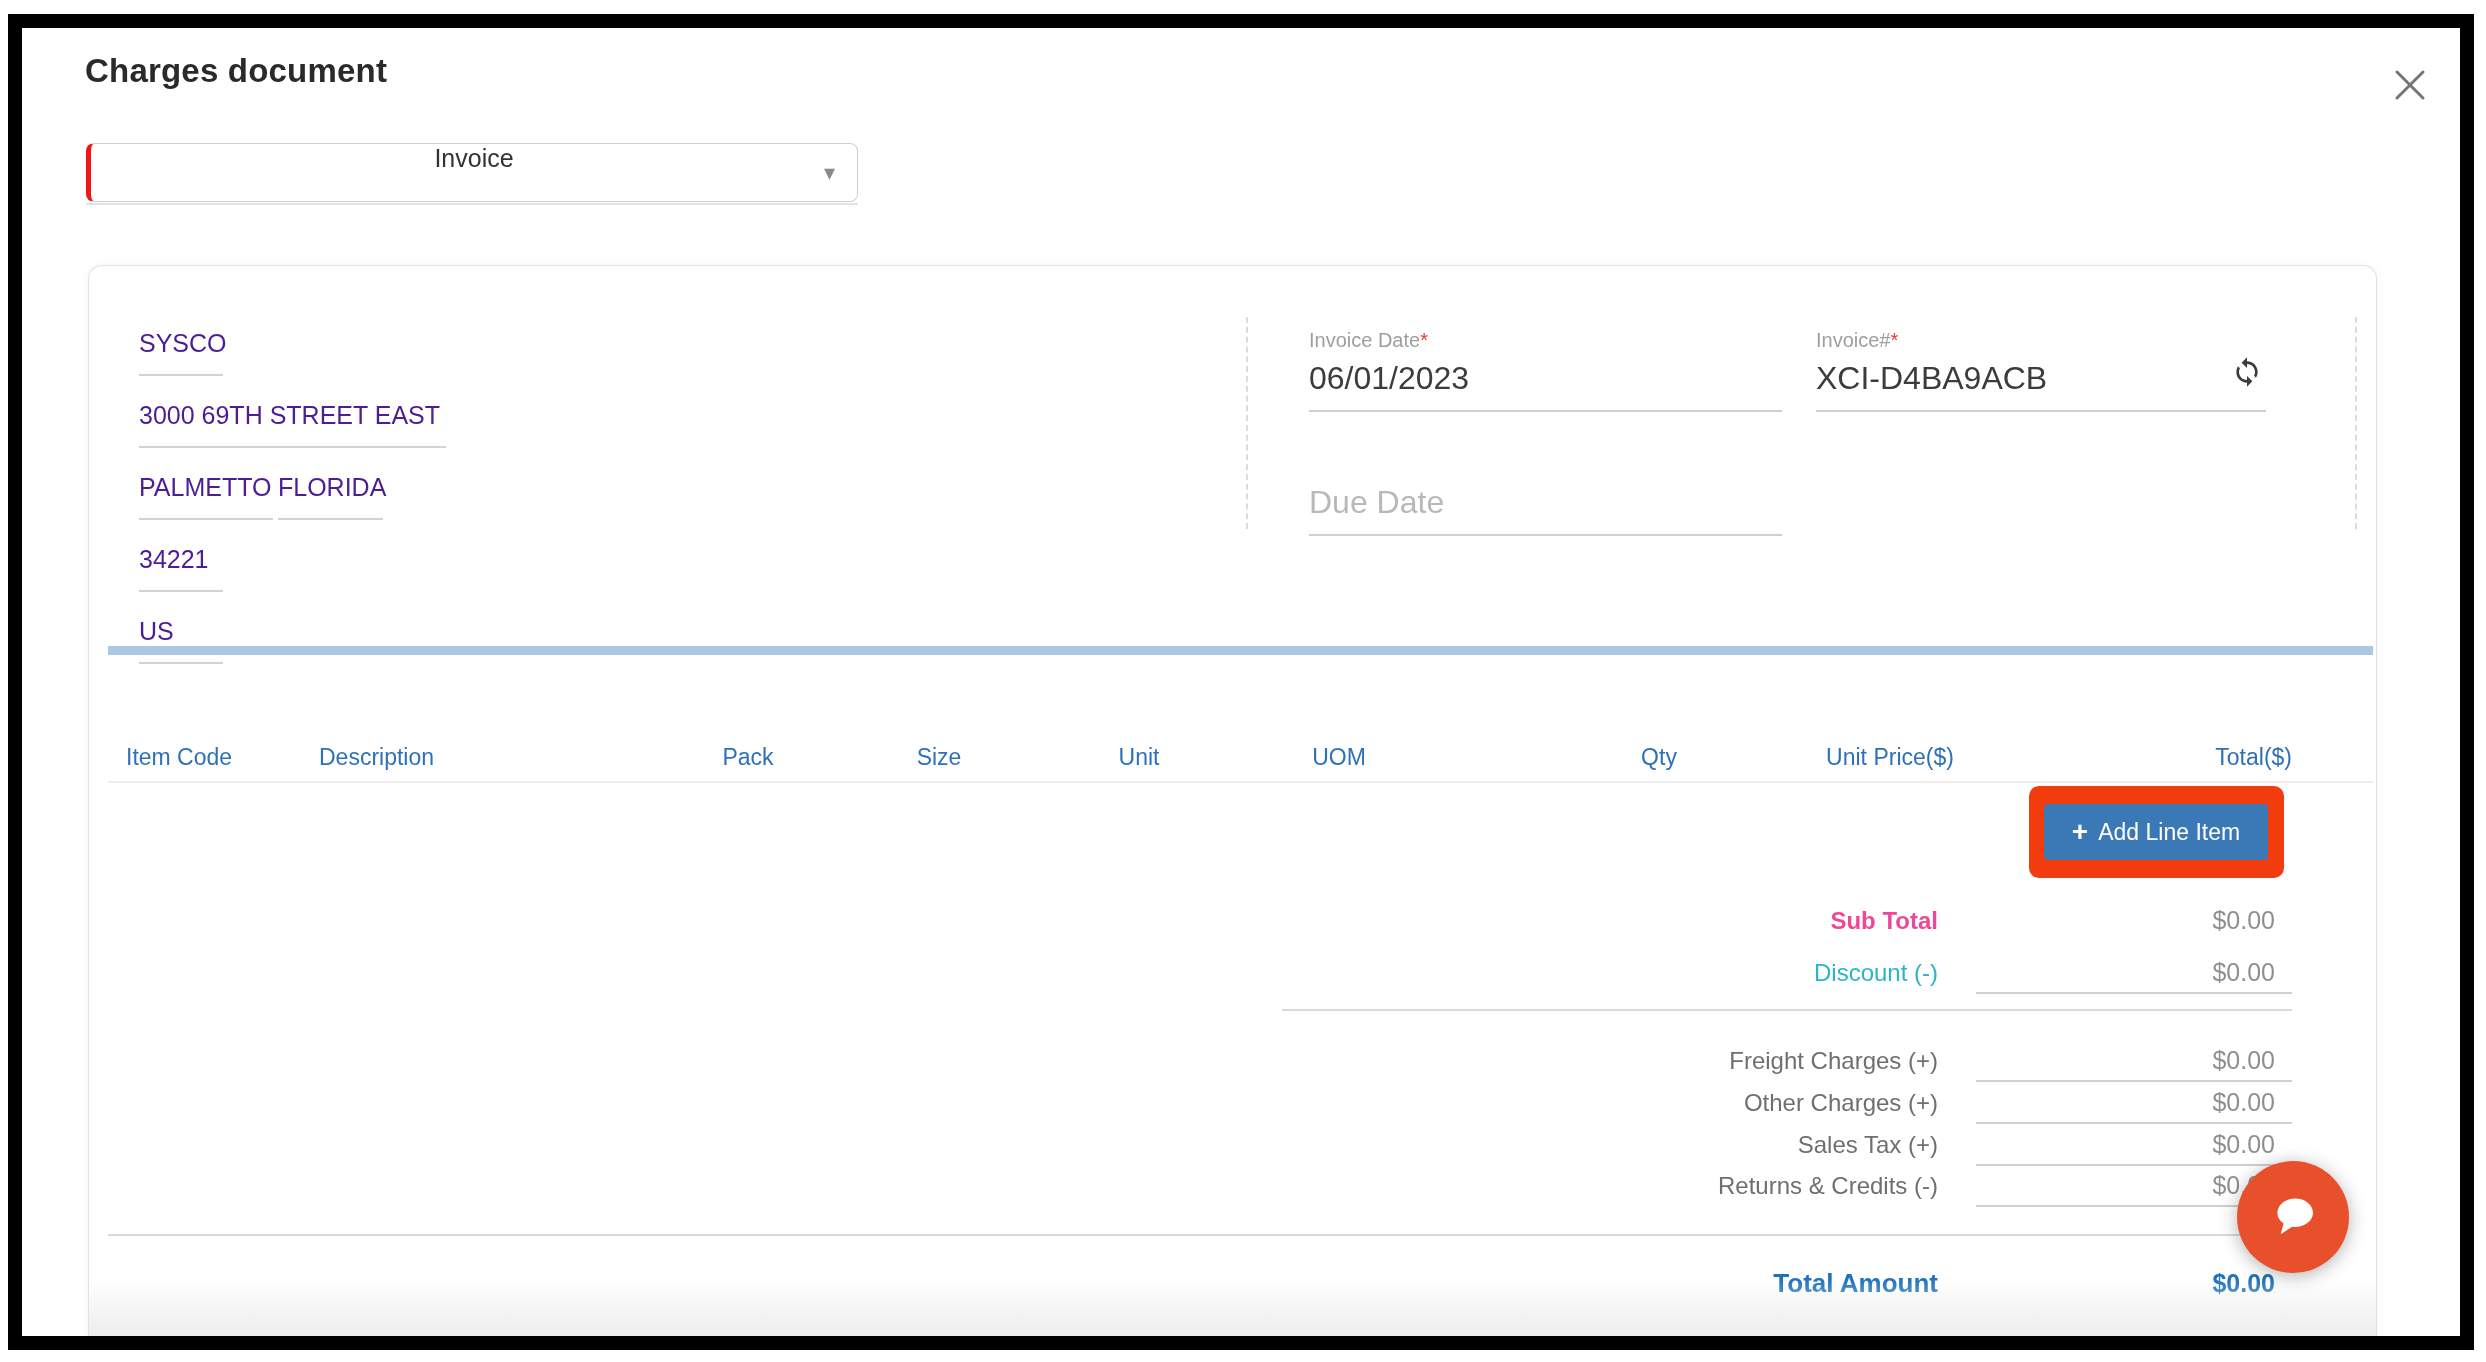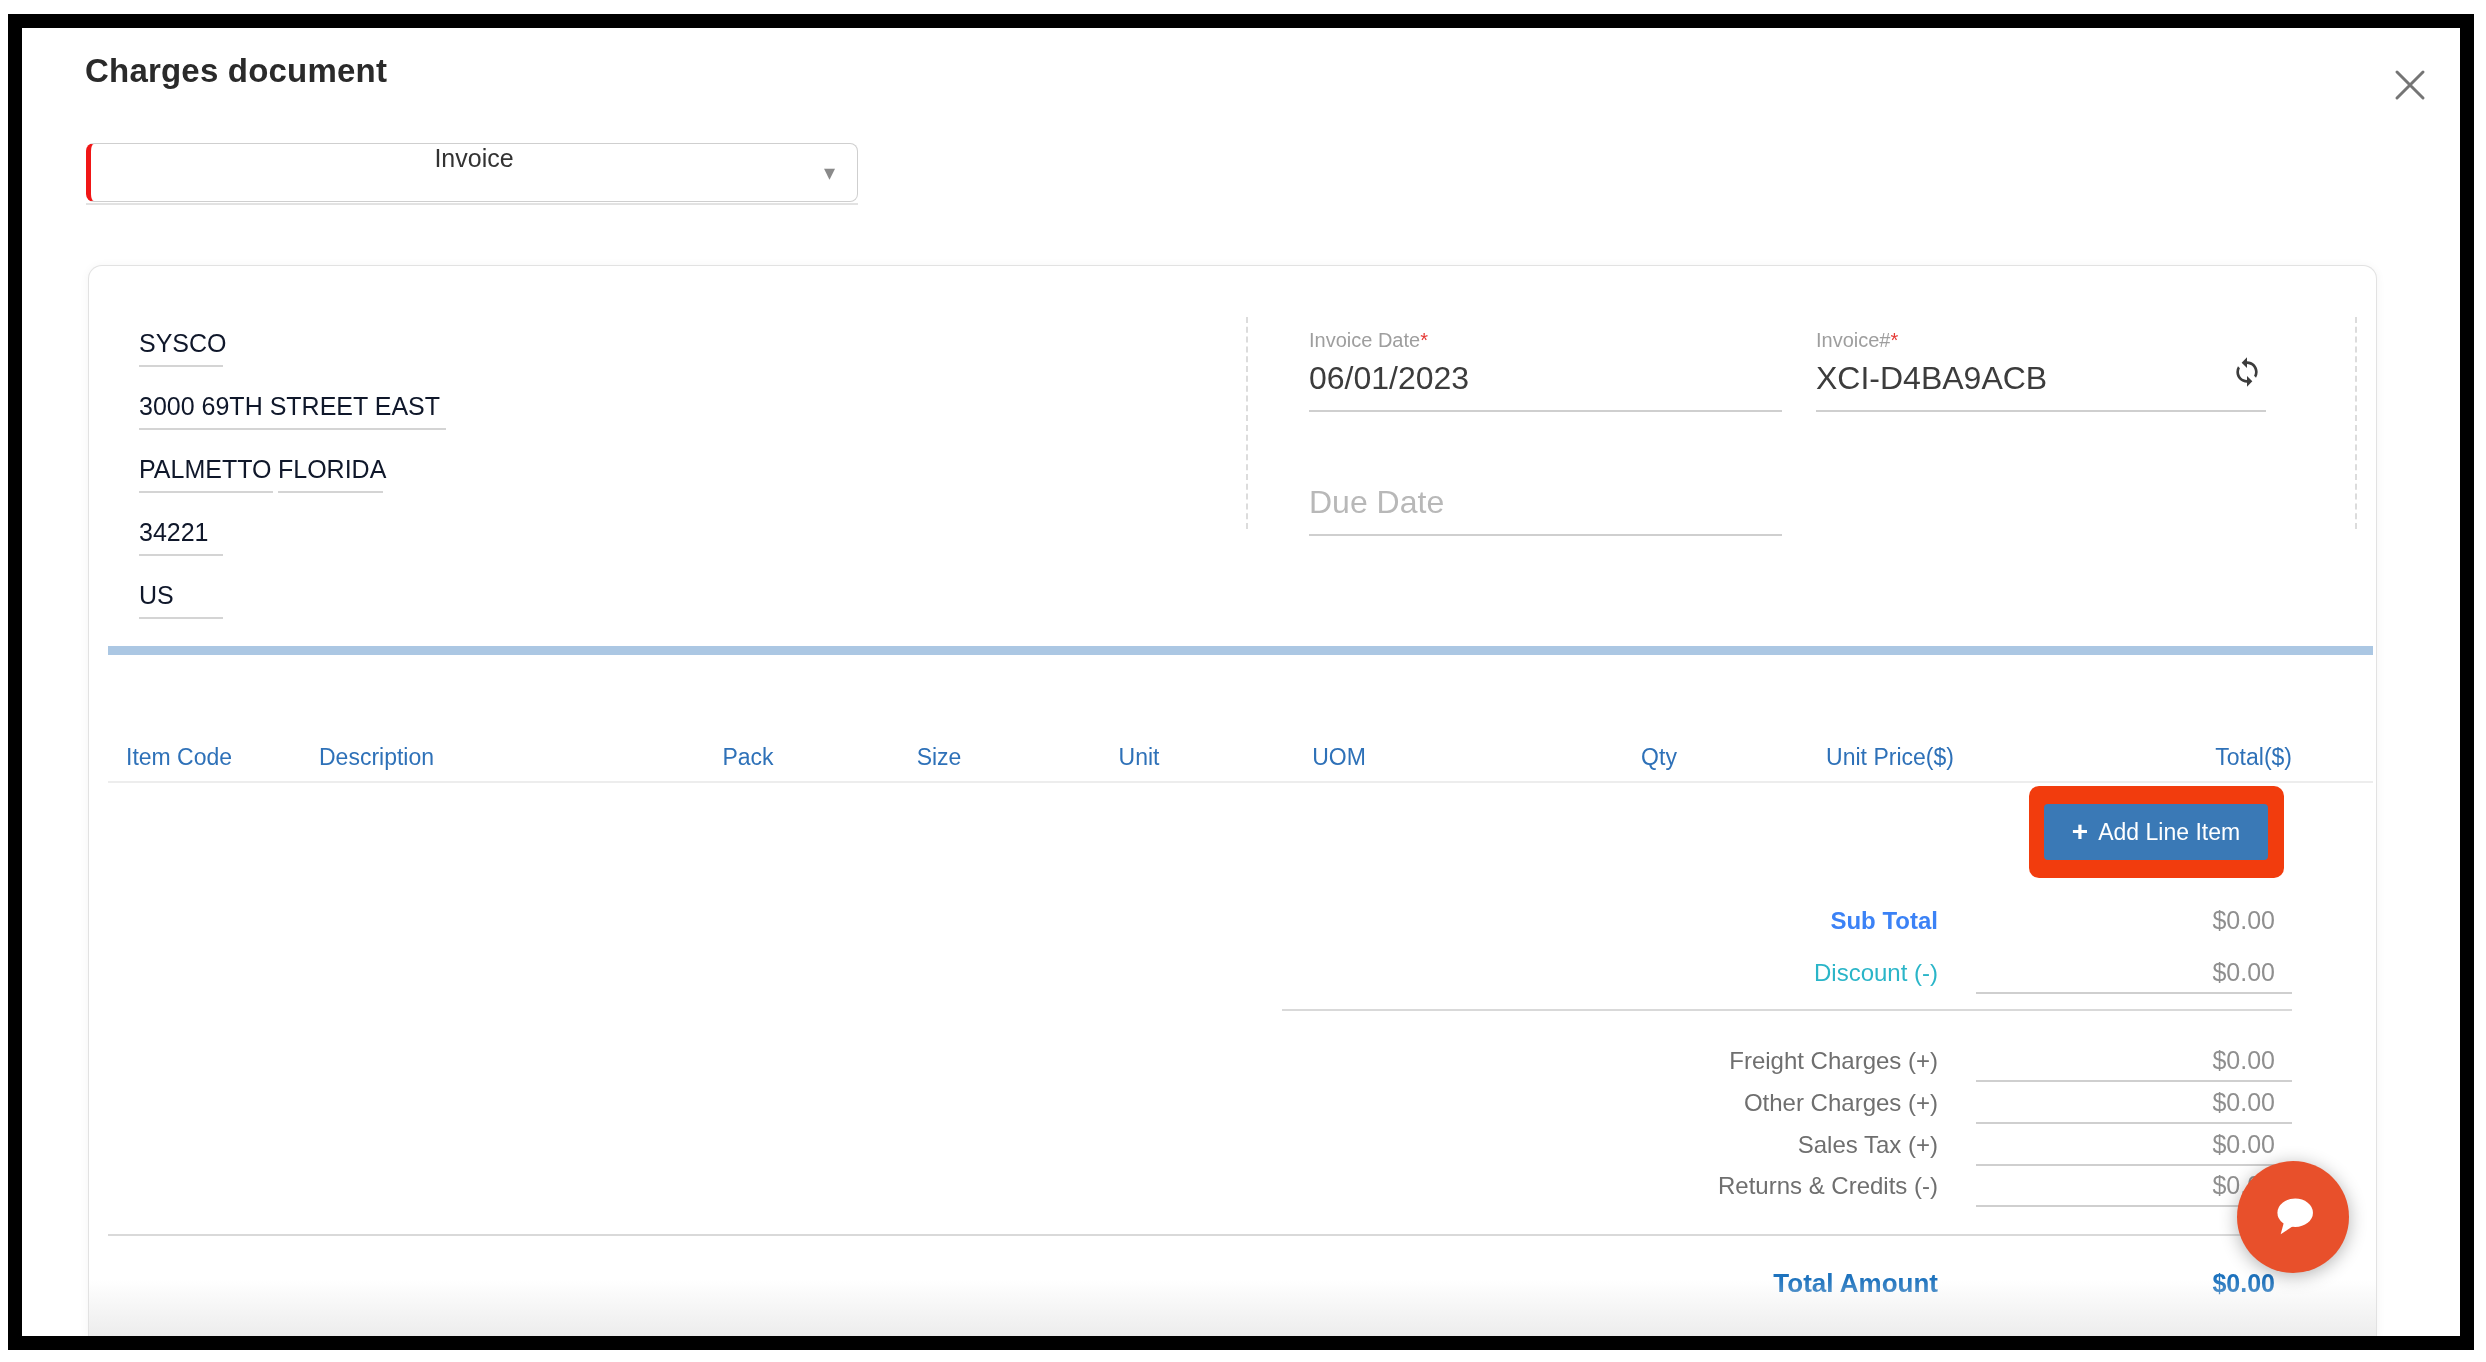--- a/index.html
+++ b/index.html
@@ -23,21 +23,21 @@
 
   
   .card{position:absolute;left:66px;top:237px;width:2287px;height:1071px;background:#fff;
         border:1px solid #e2e2e2;border-bottom:none;border-radius:14px 14px 0 0;
         box-shadow:0 1px 10px rgba(0,0,0,.05);}
   .card::after{content:"";position:absolute;left:0;right:0;bottom:0;height:58px;
                background:linear-gradient(rgba(255,255,255,0),#ececec);pointer-events:none;}
 
   
   .address{position:absolute;left:50px;top:63px;}
-  .afield{display:block;font-size:25px;color:#0f172a;padding-bottom:7px;margin-bottom:25px;
+  .afield{display:block;font-size:25px;color:#4c1d95;padding-bottom:16px;margin-bottom:25px;
           border-bottom:2px solid #d4d4d4;white-space:nowrap;min-height:27px;}
   .afield.company,.afield.zip,.afield.country{width:84px;}
   .afield.street{width:307px;}
   .city-row{display:flex;gap:5px;}
   .afield.city{width:134px;}
   .afield.state{width:105px;}
 
   .dotted-div{position:absolute;top:51px;height:212px;border-left:2px dashed #dcdcdc;}
   .dotted-div.d1{left:1157px;}
   .dotted-div.d2{left:2266px;}
@@ -70,21 +70,21 @@
   .add-btn{position:absolute;left:15px;top:18px;width:224px;height:56px;background:#3a79b6;border:none;
            border-radius:4px;color:#fff;font-size:23px;font-family:"Liberation Sans",sans-serif;
            display:flex;align-items:center;justify-content:center;cursor:pointer;}
   .add-btn .plus{font-size:28px;font-weight:bold;margin-right:10px;line-height:1;}
 
   
   .trow{position:absolute;right:84px;display:flex;align-items:baseline;white-space:nowrap;}
   .tlabel{font-size:24px;color:#6f6f6f;margin-right:38px;}
   .tvalue{width:316px;text-align:right;font-size:25px;color:#8f8f8f;padding:0 17px 5px 0;box-sizing:border-box;}
   .tvalue.inp{border-bottom:2px solid #cfcfcf;}
-  .row-sub{top:640px;} .row-sub .tlabel{color:#3b82f6;font-weight:bold;}
+  .row-sub{top:640px;} .row-sub .tlabel{color:#ec4899;font-weight:bold;}
   .row-disc{top:692px;} .row-disc .tlabel{color:#2ab5c8;cursor:pointer;}
   .row-frt{top:780px;} .row-oth{top:822px;} .row-tax{top:864px;} .row-ret{top:905px;}
   .tdiv1{position:absolute;right:84px;top:743px;width:1010px;height:2px;background:#d9d9d9;}
   .tdiv2{position:absolute;left:19px;right:84px;top:968px;height:2px;background:#d9d9d9;}
   .row-tot{top:1002px;} .row-tot .tlabel{color:#1e73be;font-weight:bold;font-size:26px;}
   .row-tot .tvalue{color:#1e73be;font-weight:bold;}
 
   
   .chat-btn{position:absolute;left:2215px;top:1133px;width:112px;height:112px;border-radius:50%;
             background:#e8502b;border:none;cursor:pointer;box-shadow:0 3px 18px rgba(0,0,0,.3);

